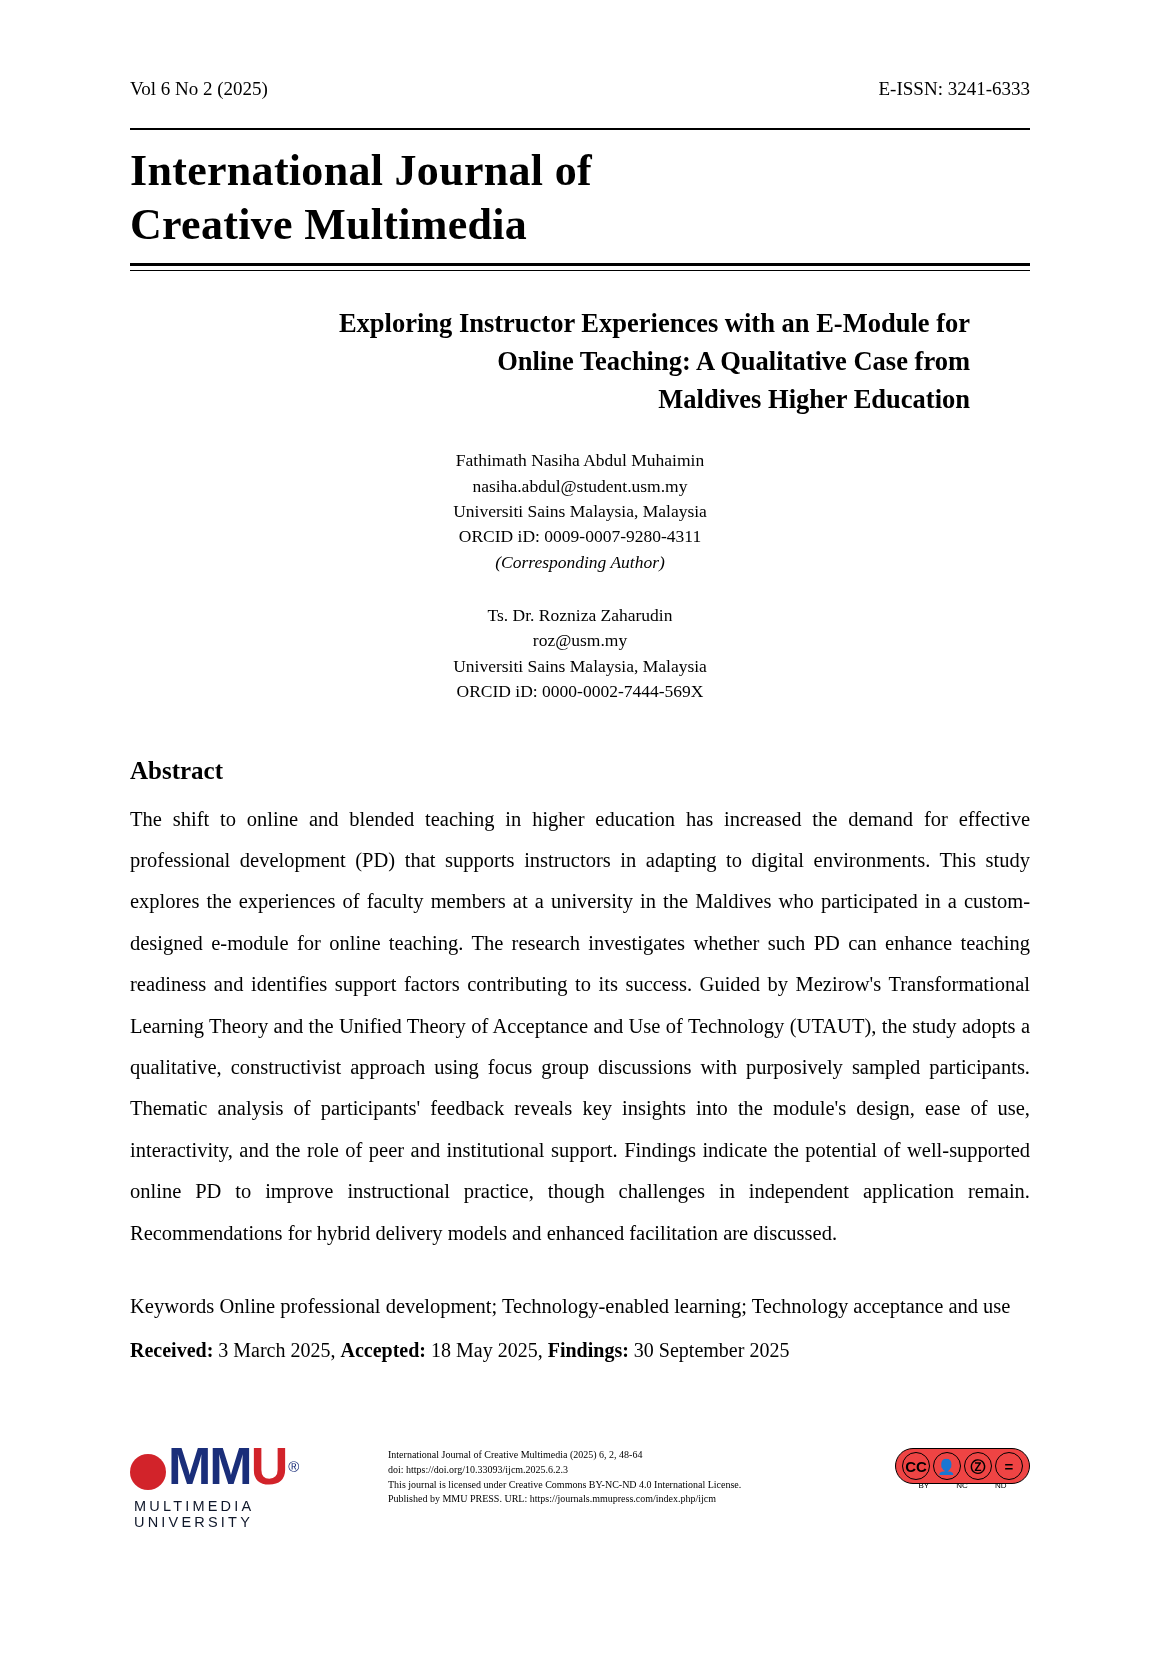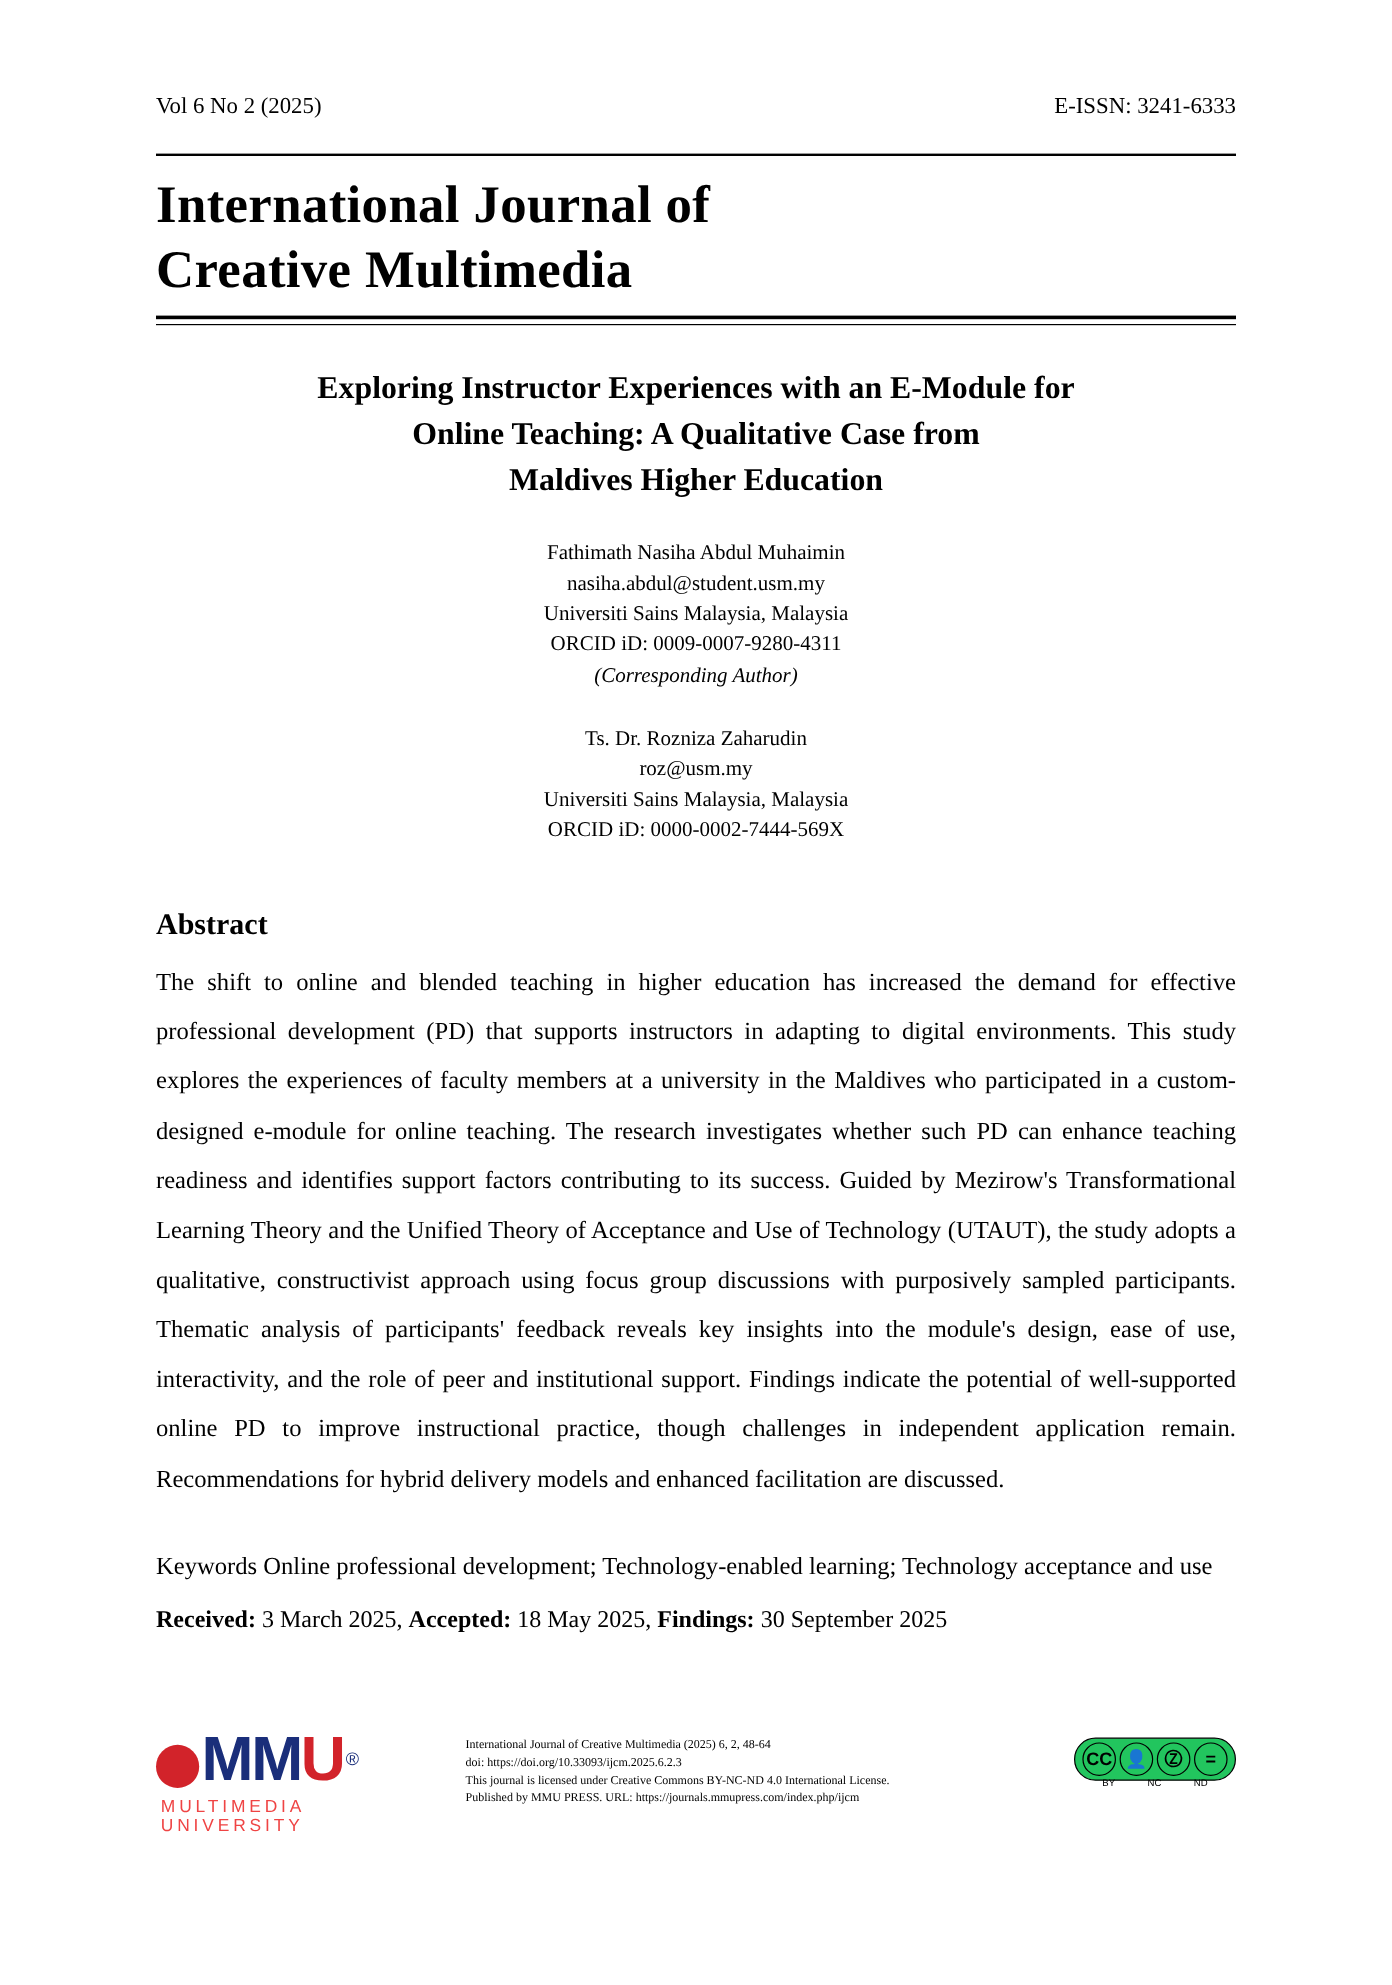--- a/index.html
+++ b/index.html
@@ -55,21 +55,21 @@
   }
   .rule-double {
     border-top: 3px solid #000;
     border-bottom: 1.5px solid #000;
     height: 4px;
     margin-bottom: 0;
   }
 
   
   .article-title {
-    text-align: center;
+    text-align: right;
     font-size: 26.5px;
     font-weight: bold;
     line-height: 1.42;
     margin-top: 34px;
     padding: 0 60px;
   }
 
   
   .authors {
     margin-top: 30px;
@@ -148,21 +148,21 @@
     font-size: 15px;
     vertical-align: super;
     color: #1a2e7a;
     font-weight: normal;
     margin-left: 2px;
   }
   .mmu-sub {
     font-family: "Liberation Sans", sans-serif;
     font-size: 14.5px;
     letter-spacing: 3.2px;
-    color: #ef4444;
+    color: #0f172a;
     margin-top: 6px;
     margin-left: 4px;
   }
   .footer-text {
     flex: 1;
     font-size: 10px;
     line-height: 1.48;
     padding-top: 12px;
     padding-left: 18px;
   }
@@ -172,21 +172,21 @@
     display: flex;
     justify-content: flex-end;
   }
   .cc-box {
     border: 1.5px solid #000;
     border-radius: 18px;
     padding: 3px 6px;
     display: flex;
     align-items: center;
     gap: 3px;
-    background: #22c55e;
+    background: #ef4444;
   }
   .cc-circle {
     width: 26px; height: 26px;
     border-radius: 50%;
     border: 1.8px solid #000;
     display: flex;
     align-items: center;
     justify-content: center;
     font-family: "Liberation Sans", sans-serif;
     font-size: 15px;

